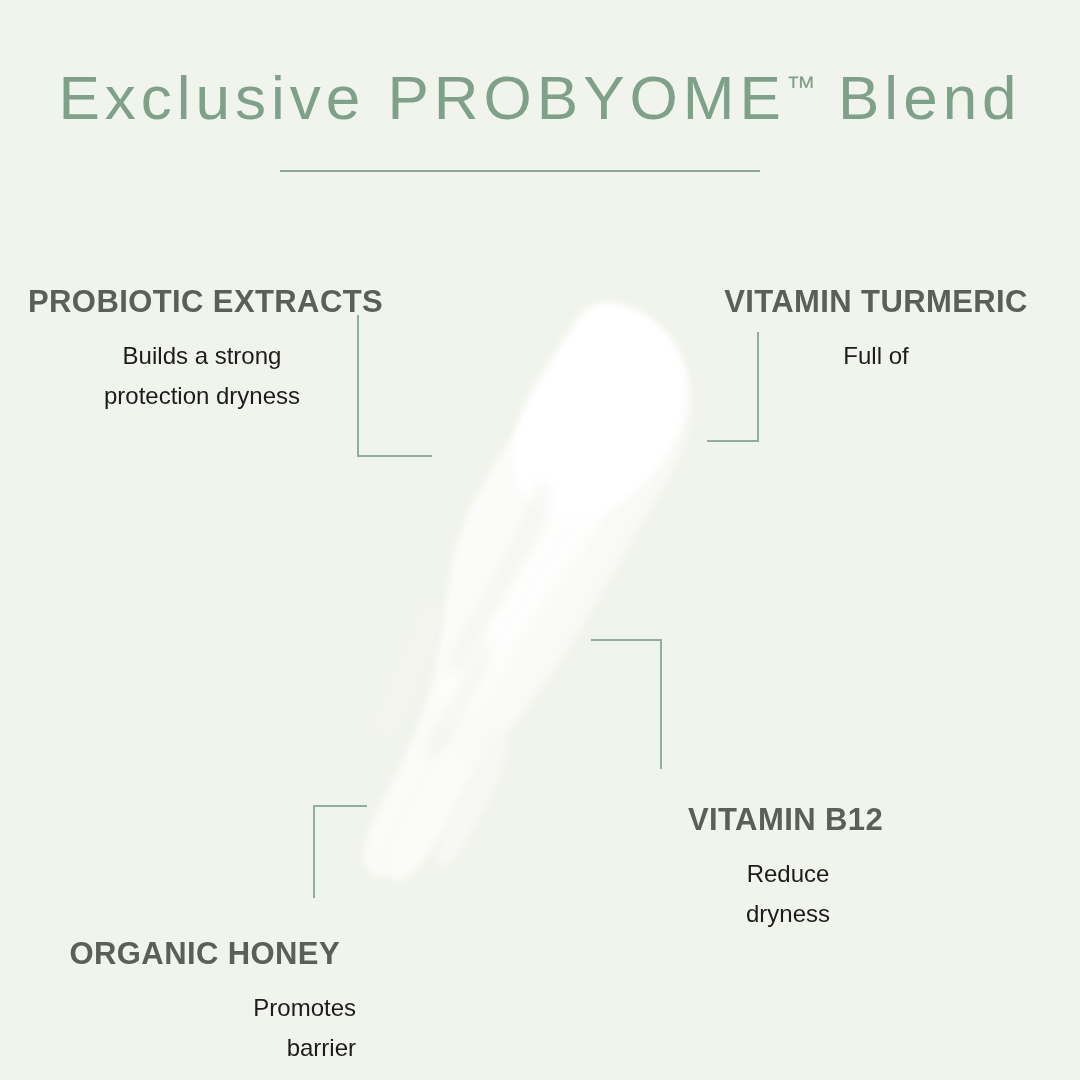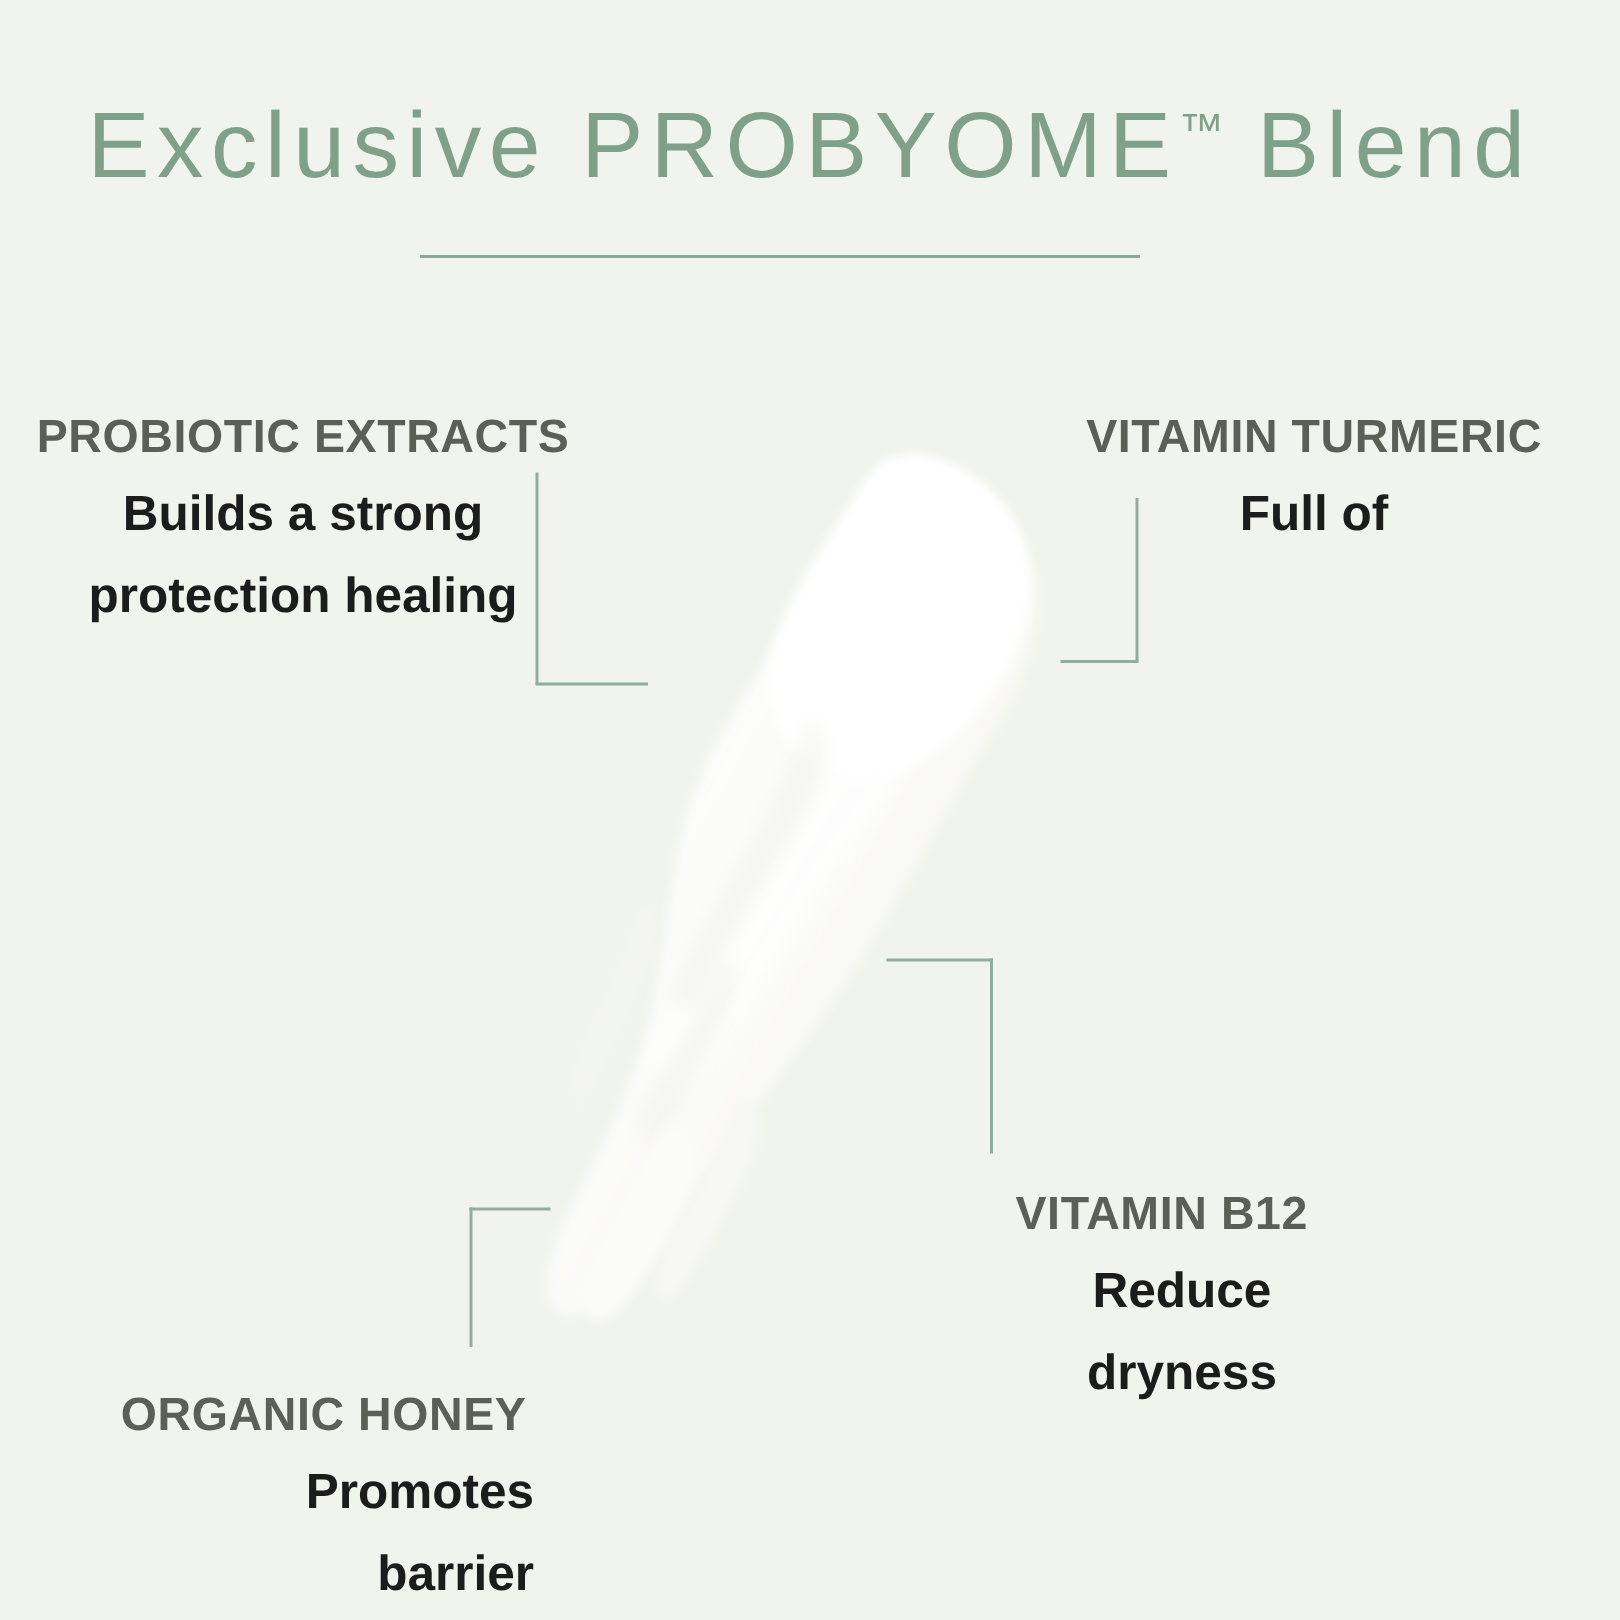--- a/index.html
+++ b/index.html
@@ -59,25 +59,25 @@
   .swatch-wrap svg { display: block; width: 100%; height: 100%; }
 
   
   .callout { position: absolute; }
   .callout .heading {
     font-size: 31px;
     font-weight: bold;
     color: #5b5f55;
     letter-spacing: 0.4px;
     white-space: nowrap;
-    margin: 5px;
+    margin: 16px;
   }
   .callout .body {
-    font-size: 33px;
-    font-weight: 700;
+    font-size: 24px;
+    font-weight: 400;
     color: #1c1c1c;
     line-height: 1.66;
     margin: 6px 0 0 0;
   }
   .callout .body span { display: block; white-space: nowrap; }
 
   #callout-probiotic   { left: 12px;  top: 268px; text-align: center; width: 380px; }
   #callout-turmeric    { left: 686px; top: 268px; text-align: center; width: 380px; }
   #callout-vitamin     { left: 672px; top: 786px; text-align: left;   width: 300px; }
   #callout-vitamin .body { text-align: center; width: 232px; }
@@ -230,21 +230,21 @@
   <div class="conn h" id="conn-vitamin-h"></div>
   <div class="conn v" id="conn-vitamin-v"></div>
 
   <div class="conn h" id="conn-honey-h"></div>
   <div class="conn v" id="conn-honey-v"></div>
 
   <div class="callout" id="callout-probiotic">
     <p class="heading">PROBIOTIC EXTRACTS</p>
     <p class="body">
       <span>Builds a strong</span>
-      <span>protection healing</span>
+      <span>protection dryness</span>
     </p>
   </div>
 
   <div class="callout" id="callout-turmeric">
     <p class="heading">VITAMIN TURMERIC</p>
     <p class="body">
       <span>Full of</span>
     </p>
   </div>
 

